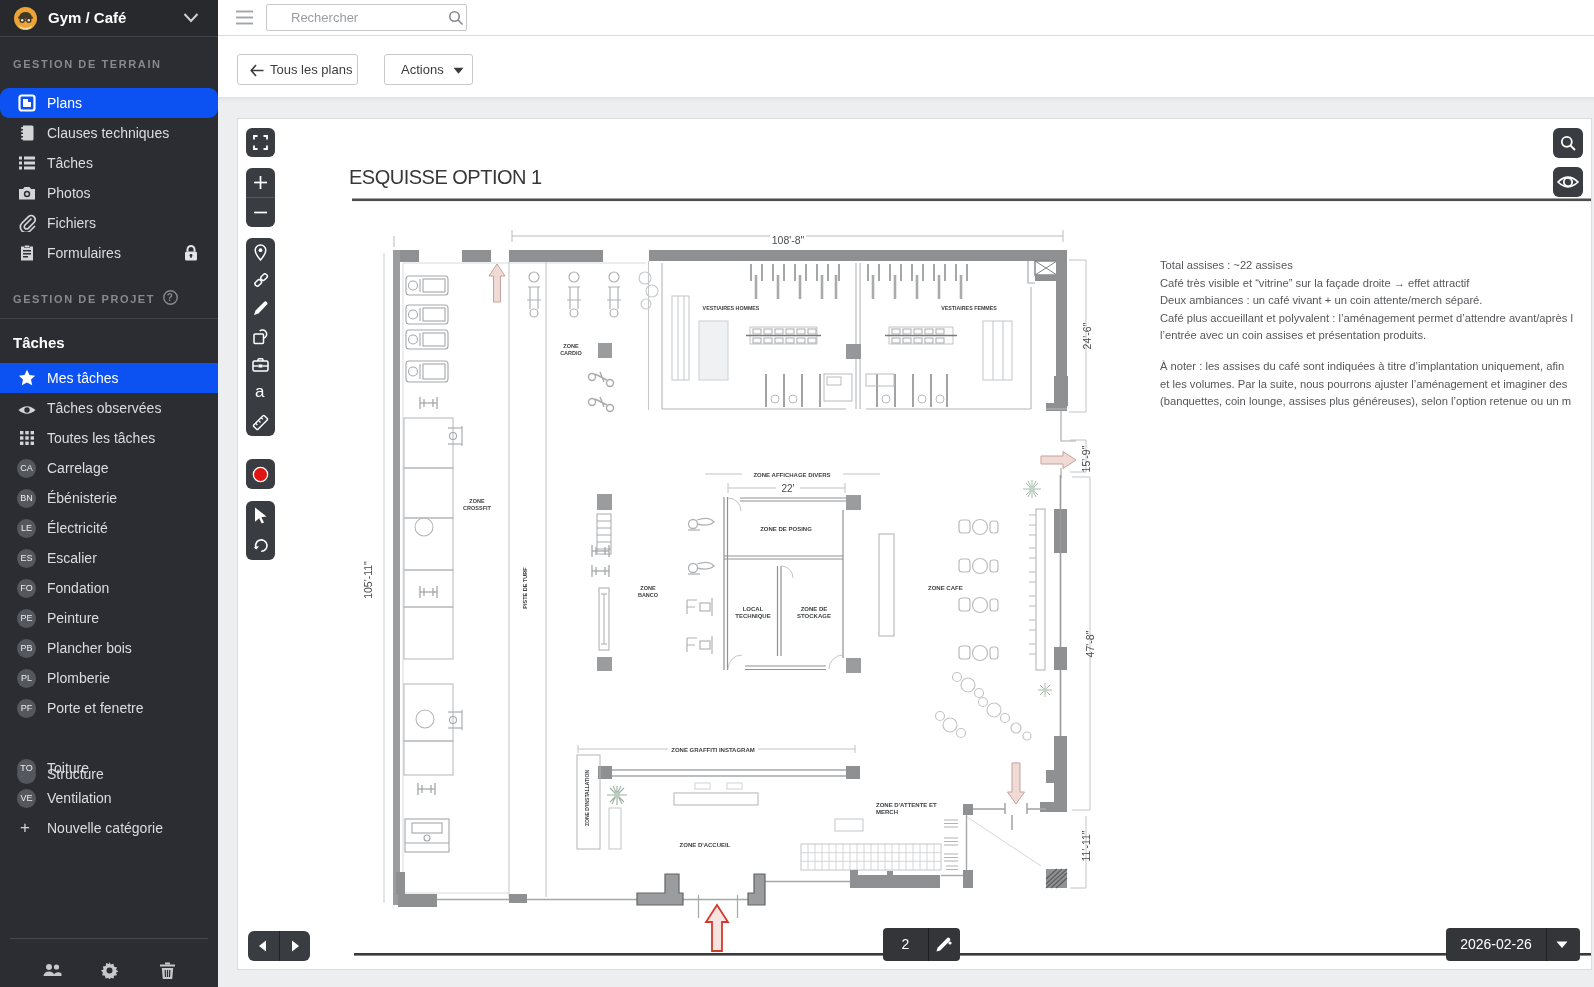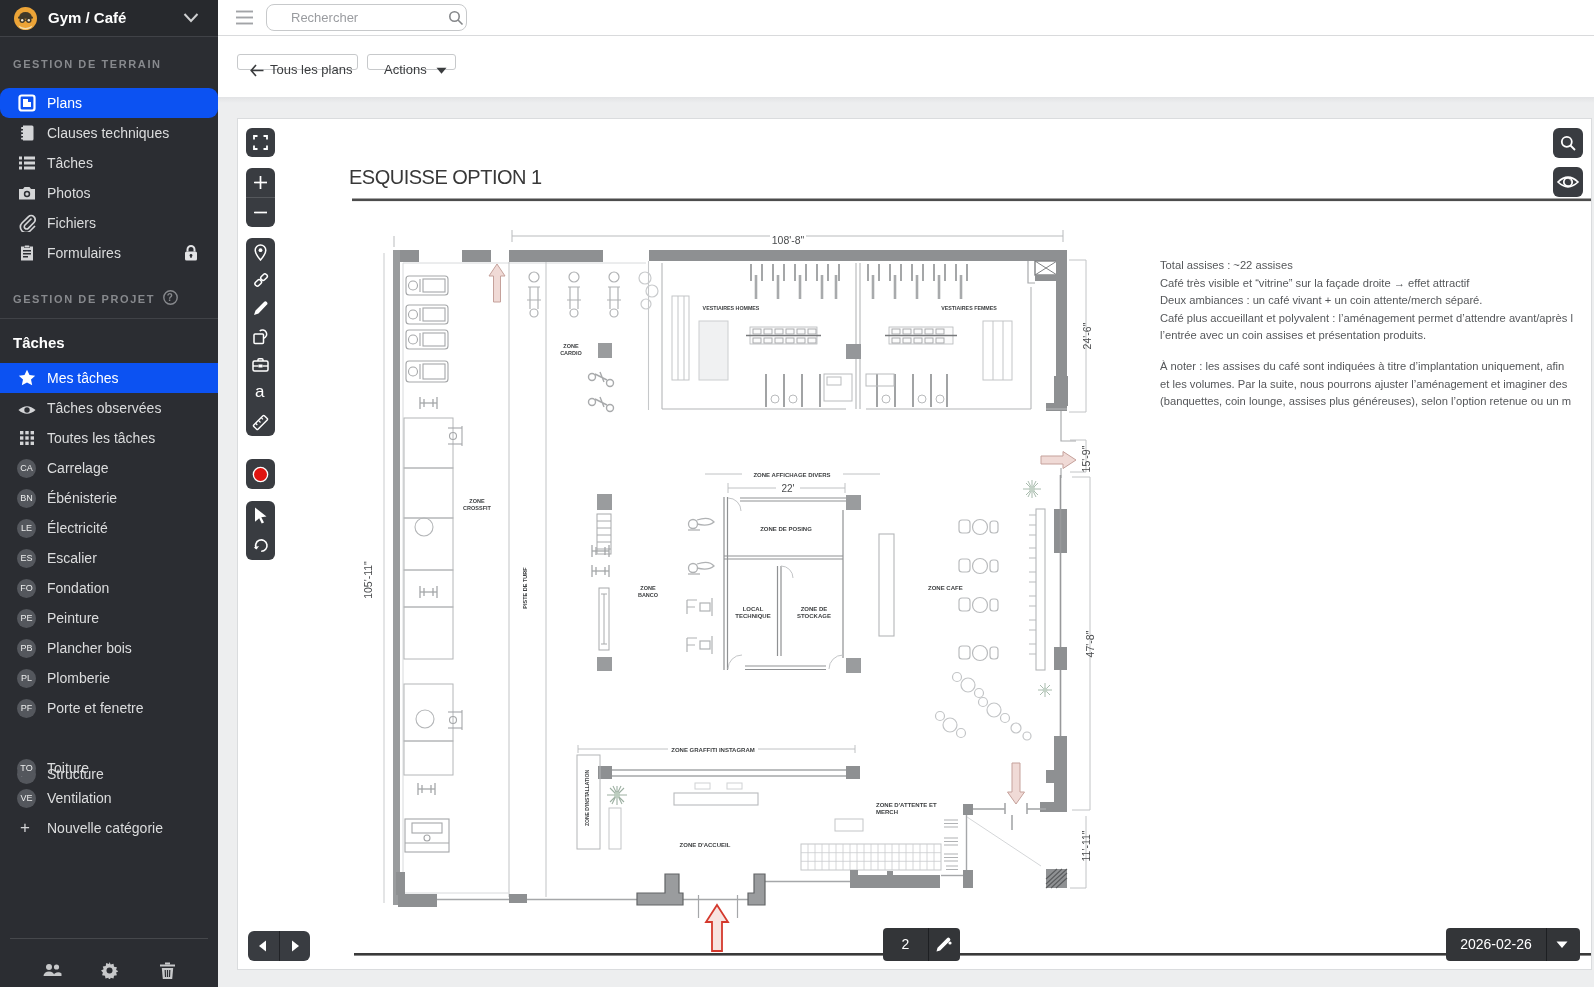--- a/index.html
+++ b/index.html
@@ -9,24 +9,24 @@
   #sidebar { position:absolute; left:0; top:0; width:218px; height:987px; background:#2b2d32; color:#d8d9db; }
   #sblogo { position:absolute; left:0; top:0; width:218px; height:37px; background:#27292d; border-bottom:1px solid #404247; }
   .sbhead { position:absolute; left:13px; font-size:11px; font-weight:bold; letter-spacing:1.6px; color:#87898d; }
   .sbitem { position:absolute; left:0; width:218px; height:30px; line-height:30px; font-size:14px; color:#dcddde; }
   .sbitem .txt { position:absolute; left:47px; top:0; }
   .sbitem.sel { background:#0c52f2; color:#fff; }
   .icn { position:absolute; left:18px; top:6px; width:18px; height:18px; }
   .badge { position:absolute; left:17px; top:6px; width:19px; height:19px; border-radius:50%; background:#54575d; color:#eceded; font-size:9px; font-weight:normal; text-align:center; line-height:19px; }
   
   #topbar { position:absolute; left:218px; top:0; width:1376px; height:36px; background:#fff; border-bottom:1px solid #d9dadc; }
-  #searchbox { position:absolute; left:48px; top:4px; width:201px; height:27px; border:1px solid #c7c9cb; border-radius:8px; background:#fff; }
+  #searchbox { position:absolute; left:48px; top:4px; width:201px; height:27px; border:1px solid #c7c9cb; border-radius:2px; background:#fff; }
   #searchbox .ph { position:absolute; left:24px; top:5px; font-size:13px; color:#9a9ca0; }
   #actionbar { position:absolute; left:218px; top:36px; width:1376px; height:61px; background:#fff; }
-  .btn { position:absolute; top:18px; height:16px; border:1px solid #c7c9cb; border-radius:3px; background:#fff; font-size:14px; color:#3a3c3e; text-align:center; white-space:nowrap; }
+  .btn { position:absolute; top:18px; height:31px; border:1px solid #c7c9cb; border-radius:3px; background:#fff; font-size:14px; color:#3a3c3e; text-align:center; white-space:nowrap; }
   
   #content { position:absolute; left:218px; top:97px; width:1376px; height:890px; background:#edeeef; }
   #contentshadow { position:absolute; left:218px; top:97px; width:1376px; height:6px; background:linear-gradient(#e2e3e5,#edeeef); }
   #plancard { position:absolute; left:237px; top:118px; width:1355px; height:852px; background:#fff; border:1px solid #dadcde; }
   
   .dkbtn { position:absolute; background:#393c41; border-radius:6px; }
   .dkgroup { position:absolute; background:#393c41; border-radius:6px; }
   .dkbtn svg, .dkgroup svg { display:block; }
 </style>
 </head>
@@ -255,21 +255,21 @@
 
 <div id="actionbar">
 
   <div class="btn" style="left:19px;width:121px;">
     <svg style="position:absolute;left:12px;top:9px" width="14" height="13" viewBox="0 0 14 13">
         <path d="M6 1 L1.2 6.5 L6 12 M1.2 6.5 H13.5" stroke="#3a3c3e" stroke-width="1.6" fill="none"></path>
       </svg>
     <span style="position:absolute;left:32px;top:7px;font-size:13px;">Tous les plans</span>
   </div>
 
-  <div class="btn" style="left:149px;width:89px;">
+  <div class="btn" style="left:166px;width:89px;">
     <span style="position:absolute;left:16px;top:7px;font-size:13px;">Actions</span>
     <svg style="position:absolute;left:68px;top:12px" width="11" height="8" viewBox="0 0 11 8">
         <path d="M0.5 0.8 L5.5 6.8 L10.5 0.8 z" fill="#3a3c3e"></path>
       </svg>
   </div>
 </div>
 
 <div id="content"></div>
 <div id="contentshadow"></div>
 

